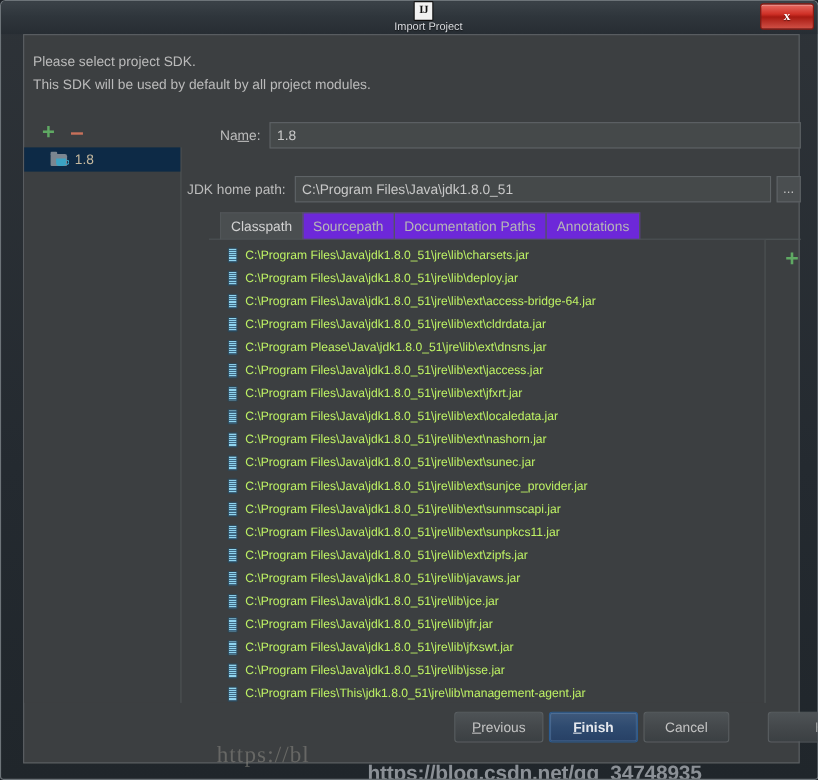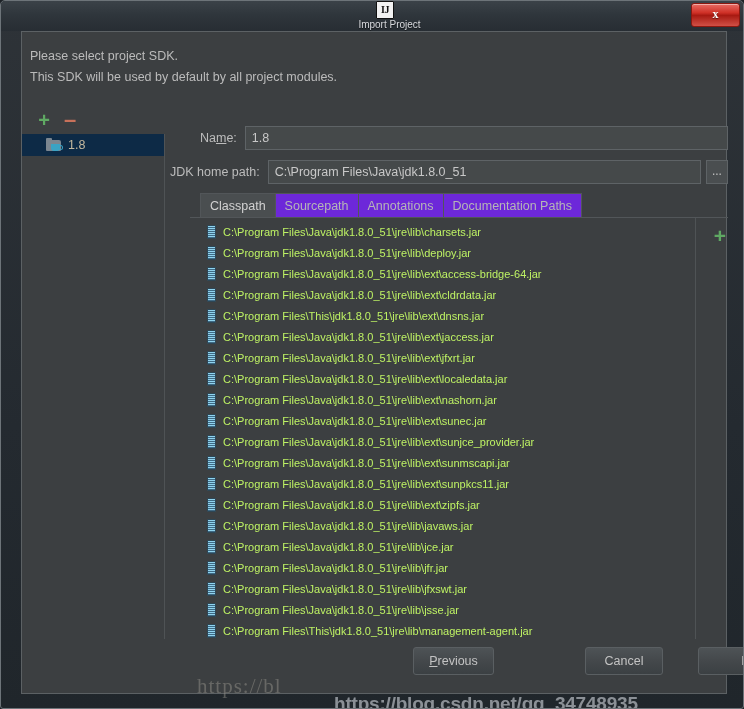--- a/index.html
+++ b/index.html
@@ -190,21 +190,21 @@
     color: #c8c8c8;
     font-size: 12.5px;
     box-sizing: border-box;
     padding: 0 6px;
     line-height: 22px;
     height: 24px;
     white-space: nowrap;
     overflow: hidden;
   }
 
-  #name-row { left: 35px; top: 39px; width: 528px; }
+  #name-row { left: 35px; top: 24px; width: 528px; }
   #name-field { width: 484px; margin-left: 8px; }
 
   #jdk-row { left: 5px; top: 73px; width: 558px; }
   #jdk-path-field { width: 472px; margin-left: 8px; }
   #browse-button {
     width: 24px; height: 24px;
     margin-left: 5px;
     background: #4a4e50;
     border: 1px solid #5e6366;
     color: #c3c3c3;
@@ -394,22 +394,22 @@
 
       <div class="field-row" id="jdk-row">
         <span class="field-label">JDK home path:</span>
         <div class="text-field" id="jdk-path-field">C:\Program Files\Java\jdk1.8.0_51</div>
         <div id="browse-button">...</div>
       </div>
 
       <div id="tabs">
           <div class="tab-item active">Classpath</div>
           <div class="tab-item">Sourcepath</div>
+          <div class="tab-item">Documentation Paths</div>
           <div class="tab-item">Annotations</div>
-          <div class="tab-item">Documentation Paths</div>
         </div>
 
       <div id="classpath-panel">
         <div id="classpath-list">
             <div class="cp-row">
               <span class="jar-icon"></span>
               <span class="cp-label">C:\Program Files\Java\jdk1.8.0_51\jre\lib\charsets.jar</span>
             </div>
             <div class="cp-row">
               <span class="jar-icon"></span>
@@ -418,21 +418,21 @@
             <div class="cp-row">
               <span class="jar-icon"></span>
               <span class="cp-label">C:\Program Files\Java\jdk1.8.0_51\jre\lib\ext\access-bridge-64.jar</span>
             </div>
             <div class="cp-row">
               <span class="jar-icon"></span>
               <span class="cp-label">C:\Program Files\Java\jdk1.8.0_51\jre\lib\ext\cldrdata.jar</span>
             </div>
             <div class="cp-row">
               <span class="jar-icon"></span>
-              <span class="cp-label">C:\Program Files\This\jdk1.8.0_51\jre\lib\ext\dnsns.jar</span>
+              <span class="cp-label">C:\Program Please\Java\jdk1.8.0_51\jre\lib\ext\dnsns.jar</span>
             </div>
             <div class="cp-row">
               <span class="jar-icon"></span>
               <span class="cp-label">C:\Program Files\Java\jdk1.8.0_51\jre\lib\ext\jaccess.jar</span>
             </div>
             <div class="cp-row">
               <span class="jar-icon"></span>
               <span class="cp-label">C:\Program Files\Java\jdk1.8.0_51\jre\lib\ext\jfxrt.jar</span>
             </div>
             <div class="cp-row">
@@ -488,20 +488,21 @@
               <span class="cp-label">C:\Program Files\This\jdk1.8.0_51\jre\lib\management-agent.jar</span>
             </div>
           </div>
         <div id="classpath-add-button">+</div>
       </div>
 
     </div>
 
     <div id="button-bar">
       <div class="dlg-btn" id="previous-button"><span style="text-decoration: underline;">P</span><span>revious</span></div>
+      <div class="dlg-btn" id="finish-button"><span style="text-decoration: underline;">F</span><span>inish</span></div>
       <div class="dlg-btn" id="cancel-button">Cancel</div>
       <div class="dlg-btn" id="help-button">Help</div>
     </div>
 
   </div>
 
   <div class="watermark" id="watermark-serif">https://bl</div>
   <div class="watermark" id="watermark-sans">https://blog.csdn.net/qq_34748935</div>
 
 </div>

